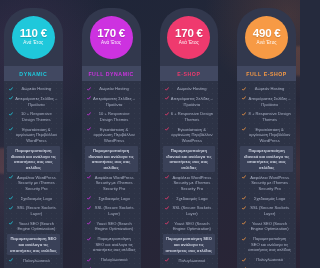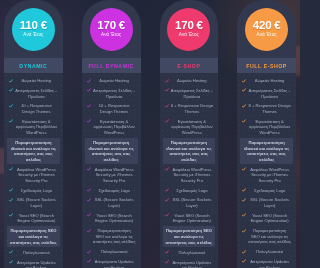--- a/index.html
+++ b/index.html
@@ -41,21 +41,21 @@
   .blob {
     position: absolute; border-radius: 50%;
     pointer-events: none; filter: blur(1px);
   }
   .b1 { left: -10px; top: 148px; width: 26px; height: 26px; background: rgba(160,95,90,0.30); }
   .b2 { right: -14px; top: 46px; width: 30px; height: 30px; background: rgba(200,120,80,0.22); }
 
   #cards {
     position: absolute; inset: 0;
     display: flex; gap: 19px;
-    padding: 0 4px;
+    padding: 8px 4px;
     align-items: flex-start;
   }
   .card {
     position: relative;
     flex: 1 1 0;
     min-width: 0;
     display: flex; flex-direction: column; align-items: stretch;
   }
   .card-top {
     position: relative;
@@ -393,21 +393,21 @@
                 <path d="M1 5.4 L3.4 8 L9 1.6" fill="none" stroke="#ef3a6e" stroke-width="2.1" stroke-linecap="round" stroke-linejoin="round"></path>
               </svg></span>
             <span class="txt">Εγκατάσταση Woocommerce για e-shop</span>
           </div>
           <div class="feat hl"></div>
         </div>
       </div>
       <div class="card">
         <div class="card-top">
           <div class="circle" style="background: rgb(247, 154, 69);">
-            <div class="price">420 €</div>
+            <div class="price">490 €</div>
             <div class="per">Ανά Έτος</div>
           </div>
         </div>
         <div class="card-name" style="color: rgb(247, 154, 69);">FULL E-SHOP</div>
         <div class="card-body">
           <div class="feat">
             <span class="tick"><svg viewBox="0 0 10 10" width="4" height="4" aria-hidden="true">
                 <path d="M1 5.4 L3.4 8 L9 1.6" fill="none" stroke="#f79a45" stroke-width="2.1" stroke-linecap="round" stroke-linejoin="round"></path>
               </svg></span>
             <span class="txt">Δωρεάν Hosting</span>

